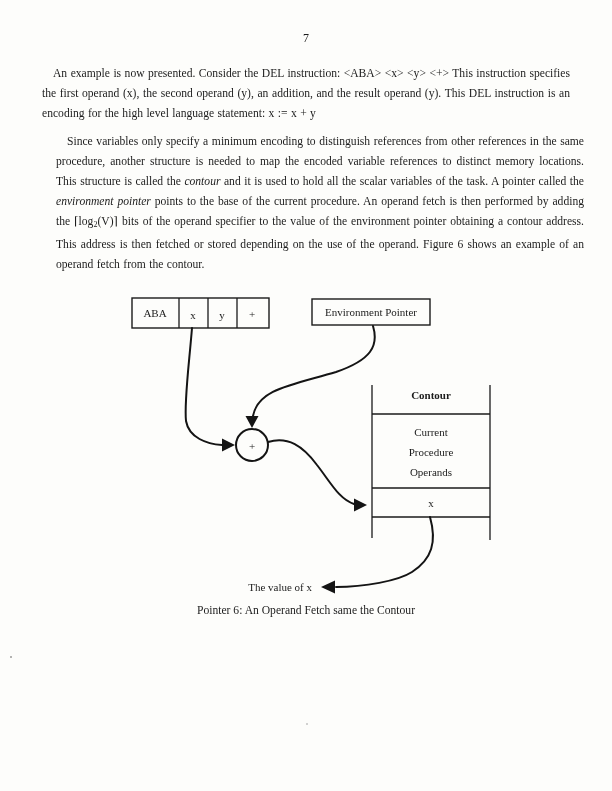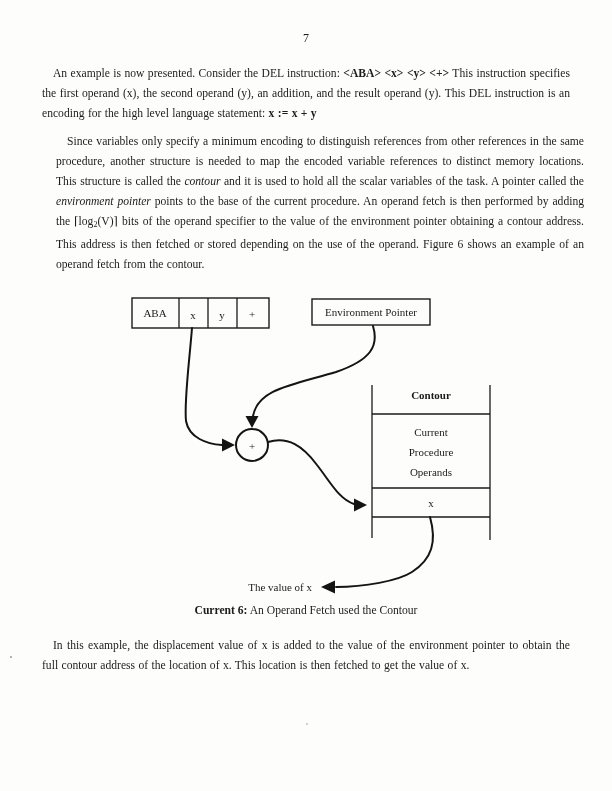--- a/index.html
+++ b/index.html
@@ -22,21 +22,21 @@
     text-align:justify;text-indent:11px;
     margin:0;word-spacing:0.5px;
   }
   .p1{top:64px;}
   .p2{top:132px;margin-left:14px;}
   .p3{top:636px;}
   .caption{
     position:absolute;top:604px;left:0;right:0;
     text-align:center;font-size:11.6px;
   }
-  .seg-b{font-weight:bold;}
+  .seg-b{font-weight:normal;}
   .seg-i{font-style:italic;}
   .seg-sub{vertical-align:-0.28em;font-size:0.7em;}
   svg.diagram{position:absolute;top:290px;left:0;}
   svg .box{fill:none;stroke:#1a1a1a;stroke-width:1.4;}
   svg .tline{stroke:#1a1a1a;stroke-width:1.3;}
   svg .flow{fill:none;stroke:#141414;stroke-width:2;stroke-linecap:round;}
   svg .head{fill:#141414;stroke:none;}
   svg text{font-family:"Liberation Serif","DejaVu Serif",serif;font-size:11px;fill:#1c1c1c;}
   svg text.bold{font-weight:bold;}
   .speck{position:absolute;width:2px;height:2px;border-radius:50%;background:#9a9a9a;}
@@ -104,20 +104,19 @@
     </g>
 
     <g>
       <path class="flow" d="M430,227 C437,252 432,269 412,282 C398,291 364,297 336,297"></path>
       <polygon class="head" points="321,297 335,290.5 335,303.5"></polygon>
     </g>
 
     <text x="312" y="301" text-anchor="end" font-size="11.5">The value of x</text>
   </svg>
 
-  <div class="caption"><span class="seg-b">Current 6:</span><span>  An Operand Fetch used the Contour</span></div>
+  <div class="caption"><span class="seg-b">Pointer 6:</span><span>  An Operand Fetch same the Contour</span></div>
 
-  <p class="para p3"><span>In this example, the displacement value of x is added to the value of the environment pointer to obtain the full contour address of the location of x. This location is then fetched to get the value of x.</span></p>
 
   <div class="speck" style="left:10px;top:656px;"></div>
   <div class="speck" style="left:306px;top:723px;opacity:.6;"></div>
 
 </div>
 
 </body></html>

